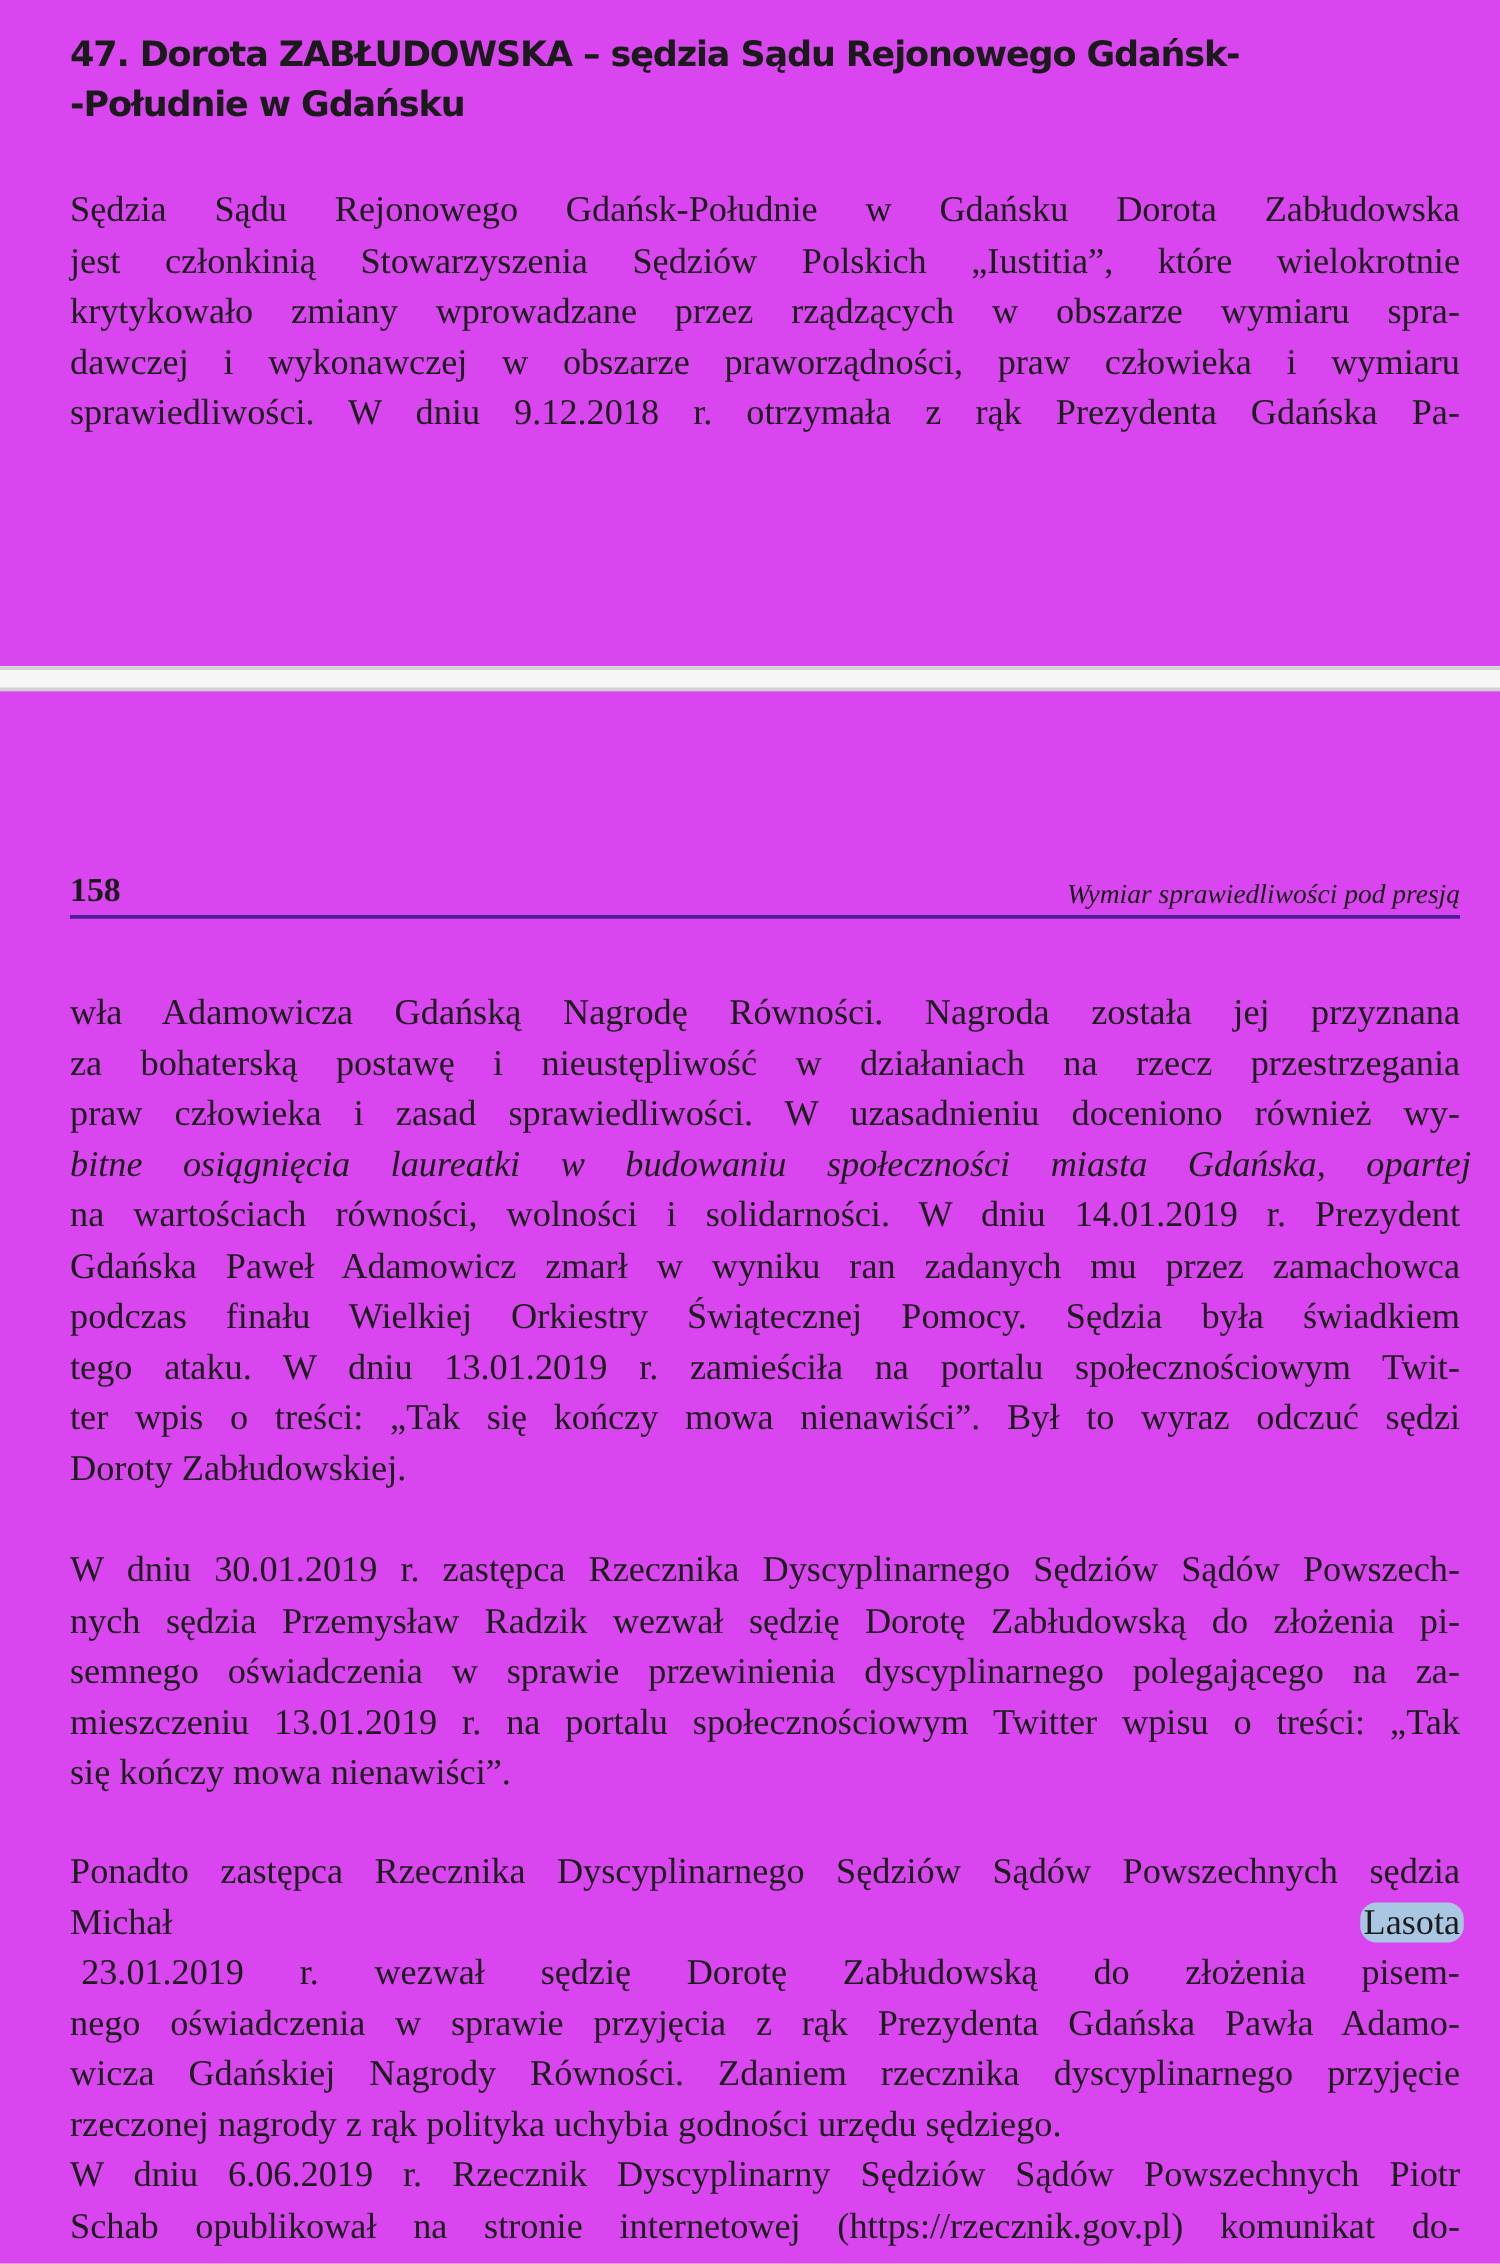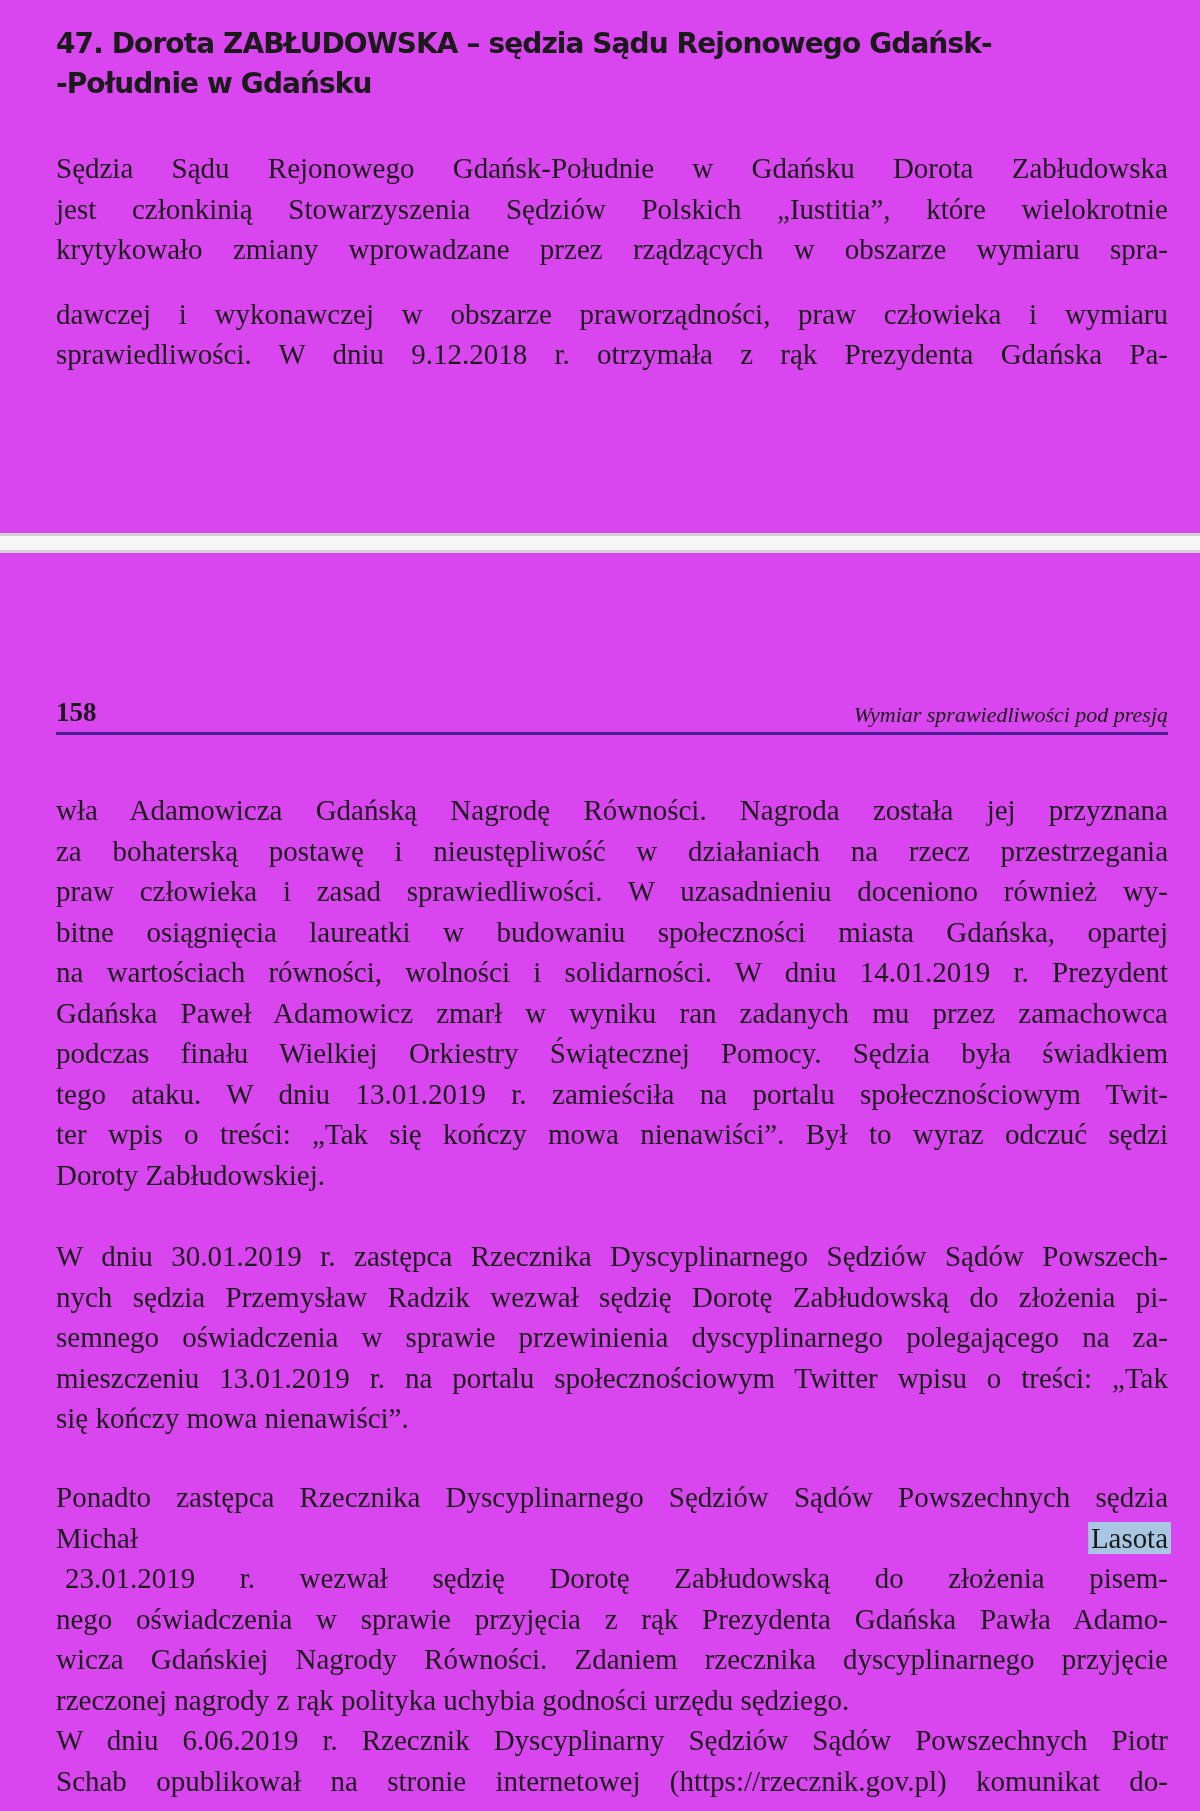--- a/index.html
+++ b/index.html
@@ -101,55 +101,56 @@
       color: #1a1a1a;
     }
     .p2 { top: 790px; }
     .p3 { top: 1236px; }
     .p4 { top: 1477px; }
     .p5 { top: 1720px; }
     .highlight {
       background: #a9c7e3;
       padding: 0 3px;
       margin: 2px -3px;
+      border-radius: 13px;
     }
     .ln-wrap { display: flex; justify-content: space-between; white-space: nowrap; }
   </style>
 </head>
 <body>
 
 <div class="page page-top">
   <h2 class="heading">
     <span class="ln" style="display: block; white-space: nowrap;">47. Dorota ZABŁUDOWSKA – sędzia Sądu Rejonowego Gdańsk-</span>
     <span class="ln" style="display: block; white-space: nowrap;">-Południe w Gdańsku</span>
   </h2>
 
   <div class="text-block p1">
     <span class="ln" style="word-spacing: 31.02px; text-align-last: left;">Sędzia Sądu Rejonowego Gdańsk-Południe w Gdańsku Dorota Zabłudowska</span>
     <span class="ln" style="word-spacing: 28.39px; text-align-last: left;">jest członkinią Stowarzyszenia Sędziów Polskich „Iustitia”, które wielokrotnie</span>
     <span class="ln" style="word-spacing: 23.05px; text-align-last: left;">krytykowało zmiany wprowadzane przez rządzących w obszarze wymiaru spra-</span>
-    <span class="ln" style="word-spacing: 20.49px; text-align-last: left; margin-top: 24px;">dawczej i wykonawczej w obszarze praworządności, praw człowieka i wymiaru</span>
+    <span class="ln" style="word-spacing: 20.49px; text-align-last: left;">dawczej i wykonawczej w obszarze praworządności, praw człowieka i wymiaru</span>
     <span class="ln" style="word-spacing: 19.98px; text-align-last: left;">sprawiedliwości. W dniu 9.12.2018 r. otrzymała z rąk Prezydenta Gdańska Pa-</span>
   </div>
 </div>
 
 <div class="separator"></div>
 
 <div class="page page-bottom"></div>
 
 <div class="running-header">
   <span class="page-number">158</span>
   <span class="running-title">Wymiar sprawiedliwości pod presją</span>
 </div>
 
 <div class="text-block p2">
   <span class="ln" style="word-spacing: 25.96px; text-align-last: left;">wła Adamowicza Gdańską Nagrodę Równości. Nagroda została jej przyznana</span>
   <span class="ln" style="word-spacing: 23.45px; text-align-last: left;">za bohaterską postawę i nieustępliwość w działaniach na rzecz przestrzegania</span>
   <span class="ln" style="word-spacing: 18.45px; text-align-last: left;">praw człowieka i zasad sprawiedliwości. W uzasadnieniu doceniono również wy-</span>
-  <span class="ln" style="word-spacing: 25.15px; text-align-last: left;">bitne osiągnięcia laureatki w budowaniu społeczności miasta Gdańska, opartej</span>
+  <span class="ln" style="word-spacing: 25.15px; text-align-last: left; font-style: italic;">bitne osiągnięcia laureatki w budowaniu społeczności miasta Gdańska, opartej</span>
   <span class="ln" style="word-spacing: 16.03px; text-align-last: left;">na wartościach równości, wolności i solidarności. W dniu 14.01.2019 r. Prezydent</span>
   <span class="ln" style="word-spacing: 15.86px; text-align-last: left;">Gdańska Paweł Adamowicz zmarł w wyniku ran zadanych mu przez zamachowca</span>
   <span class="ln" style="word-spacing: 23.98px; text-align-last: left;">podczas finału Wielkiej Orkiestry Świątecznej Pomocy. Sędzia była świadkiem</span>
   <span class="ln" style="word-spacing: 18.14px; text-align-last: left;">tego ataku. W dniu 13.01.2019 r. zamieściła na portalu społecznościowym Twit-</span>
   <span class="ln" style="word-spacing: 14.09px; text-align-last: left;">ter wpis o treści: „Tak się kończy mowa nienawiści”. Był to wyraz odczuć sędzi</span>
   <span class="ln last">Doroty Zabłudowskiej.</span>
 </div>
 
 <div class="text-block p3">
   <span class="ln" style="word-spacing: 11.22px; text-align-last: left;">W dniu 30.01.2019 r. zastępca Rzecznika Dyscyplinarnego Sędziów Sądów Powszech-</span>

